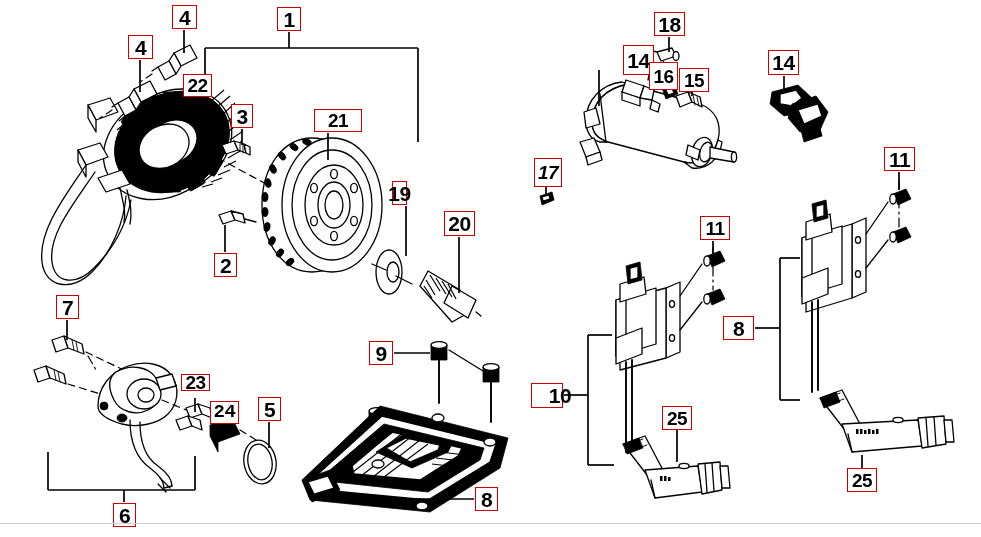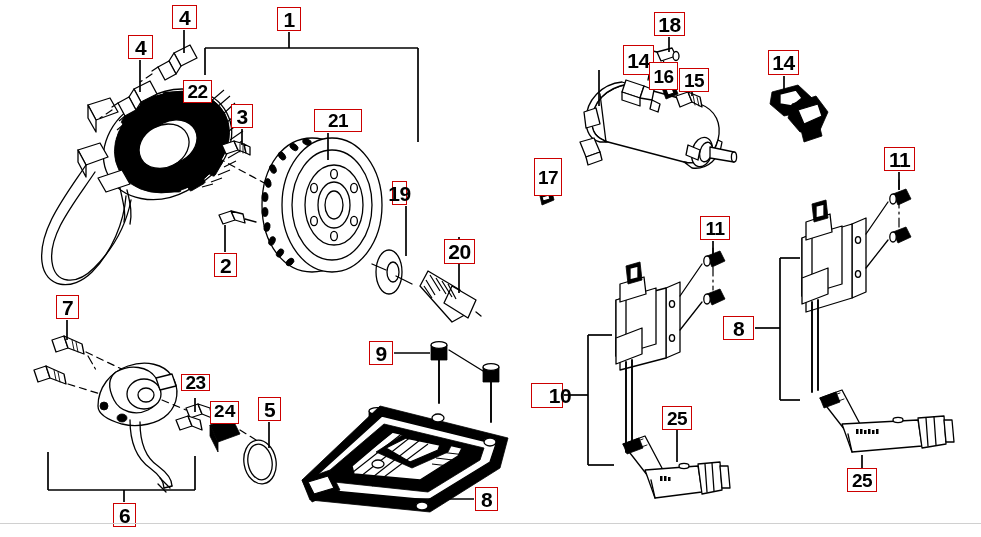--- a/index.html
+++ b/index.html
@@ -572,27 +572,27 @@
 
   <div id="label-layer">
       <div class="callout sz-lg" style="left: 172px; top: 5px; width: 25px; height: 24px; border-color: rgb(204, 0, 0);">4</div>
       <div class="callout sz-lg" style="left: 277px; top: 7px; width: 24px; height: 24px; border-color: rgb(204, 0, 0);">1</div>
       <div class="callout sz-lg" style="left: 654px; top: 12px; width: 31px; height: 24px; border-color: rgb(204, 0, 0);">18</div>
       <div class="callout sz-lg" style="left: 128px; top: 35px; width: 25px; height: 24px; border-color: rgb(204, 0, 0);">4</div>
       <div class="callout sz-lg" style="left: 583px; top: 45px; width: 31px; height: 30px; border-color: rgb(204, 0, 0); margin-left: 40px;">14</div>
       <div class="callout sz-lg" style="left: 768px; top: 50px; width: 31px; height: 25px; border-color: rgb(204, 0, 0);">14</div>
       <div class="callout sz-md" style="left: 649px; top: 62px; width: 29px; height: 28px; border-color: rgb(204, 0, 0);">16</div>
       <div class="callout sz-md" style="left: 679px; top: 68px; width: 30px; height: 24px; border-color: rgb(204, 0, 0);">15</div>
-      <div class="callout sz-md" style="left: 183px; top: 80px; width: 29px; height: 23px; border-color: rgb(204, 0, 0);">22</div>
+      <div class="callout sz-md" style="left: 183px; top: 74px; width: 29px; height: 23px; border-color: rgb(204, 0, 0);">22</div>
       <div class="callout sz-lg" style="left: 231px; top: 104px; width: 22px; height: 24px; border-color: rgb(204, 0, 0);">3</div>
       <div class="callout sz-md" style="left: 314px; top: 109px; width: 48px; height: 23px; border-color: rgb(204, 0, 0);">21</div>
       <div class="callout sz-lg" style="left: 884px; top: 147px; width: 31px; height: 24px; border-color: rgb(204, 0, 0);">11</div>
-      <div class="callout sz-md" style="left: 534px; top: 158px; width: 28px; height: 38px; border-color: rgb(204, 0, 0);">17</div>
+      <div class="callout sz-md" style="left: 534px; top: 158px; width: 28px; height: 29px; border-color: rgb(204, 0, 0); font-style: italic;">17</div>
       <div class="callout sz-lg" style="left: 392px; top: 181px; width: 15px; height: 24px; border-color: rgb(204, 0, 0);">19</div>
-      <div class="callout sz-lg" style="left: 444px; top: 211px; width: 31px; height: 25px; border-color: rgb(204, 0, 0); margin-top: 28px;">20</div>
+      <div class="callout sz-lg" style="left: 444px; top: 211px; width: 31px; height: 25px; border-color: rgb(204, 0, 0);">20</div>
       <div class="callout sz-md" style="left: 700px; top: 216px; width: 30px; height: 24px; border-color: rgb(204, 0, 0);">11</div>
       <div class="callout sz-lg" style="left: 214px; top: 253px; width: 23px; height: 24px; border-color: rgb(204, 0, 0);">2</div>
       <div class="callout sz-lg" style="left: 56px; top: 295px; width: 23px; height: 24px; border-color: rgb(204, 0, 0);">7</div>
       <div class="callout sz-lg" style="left: 723px; top: 316px; width: 31px; height: 24px; border-color: rgb(204, 0, 0);">8</div>
       <div class="callout sz-lg" style="left: 369px; top: 341px; width: 24px; height: 24px; border-color: rgb(204, 0, 0);">9</div>
       <div class="callout sz-md" style="left: 181px; top: 374px; width: 29px; height: 17px; border-color: rgb(204, 0, 0);">23</div>
       <div class="callout sz-lg" style="left: 531px; top: 383px; width: 32px; height: 25px; border-color: rgb(204, 0, 0); padding-left: 26px;">10</div>
       <div class="callout sz-md" style="left: 210px; top: 401px; width: 29px; height: 23px; border-color: rgb(204, 0, 0); font-family: Liberation Mono, monospace;">24</div>
       <div class="callout sz-lg" style="left: 258px; top: 397px; width: 23px; height: 24px; border-color: rgb(204, 0, 0);">5</div>
       <div class="callout sz-md" style="left: 662px; top: 406px; width: 30px; height: 24px; border-color: rgb(204, 0, 0);">25</div>

